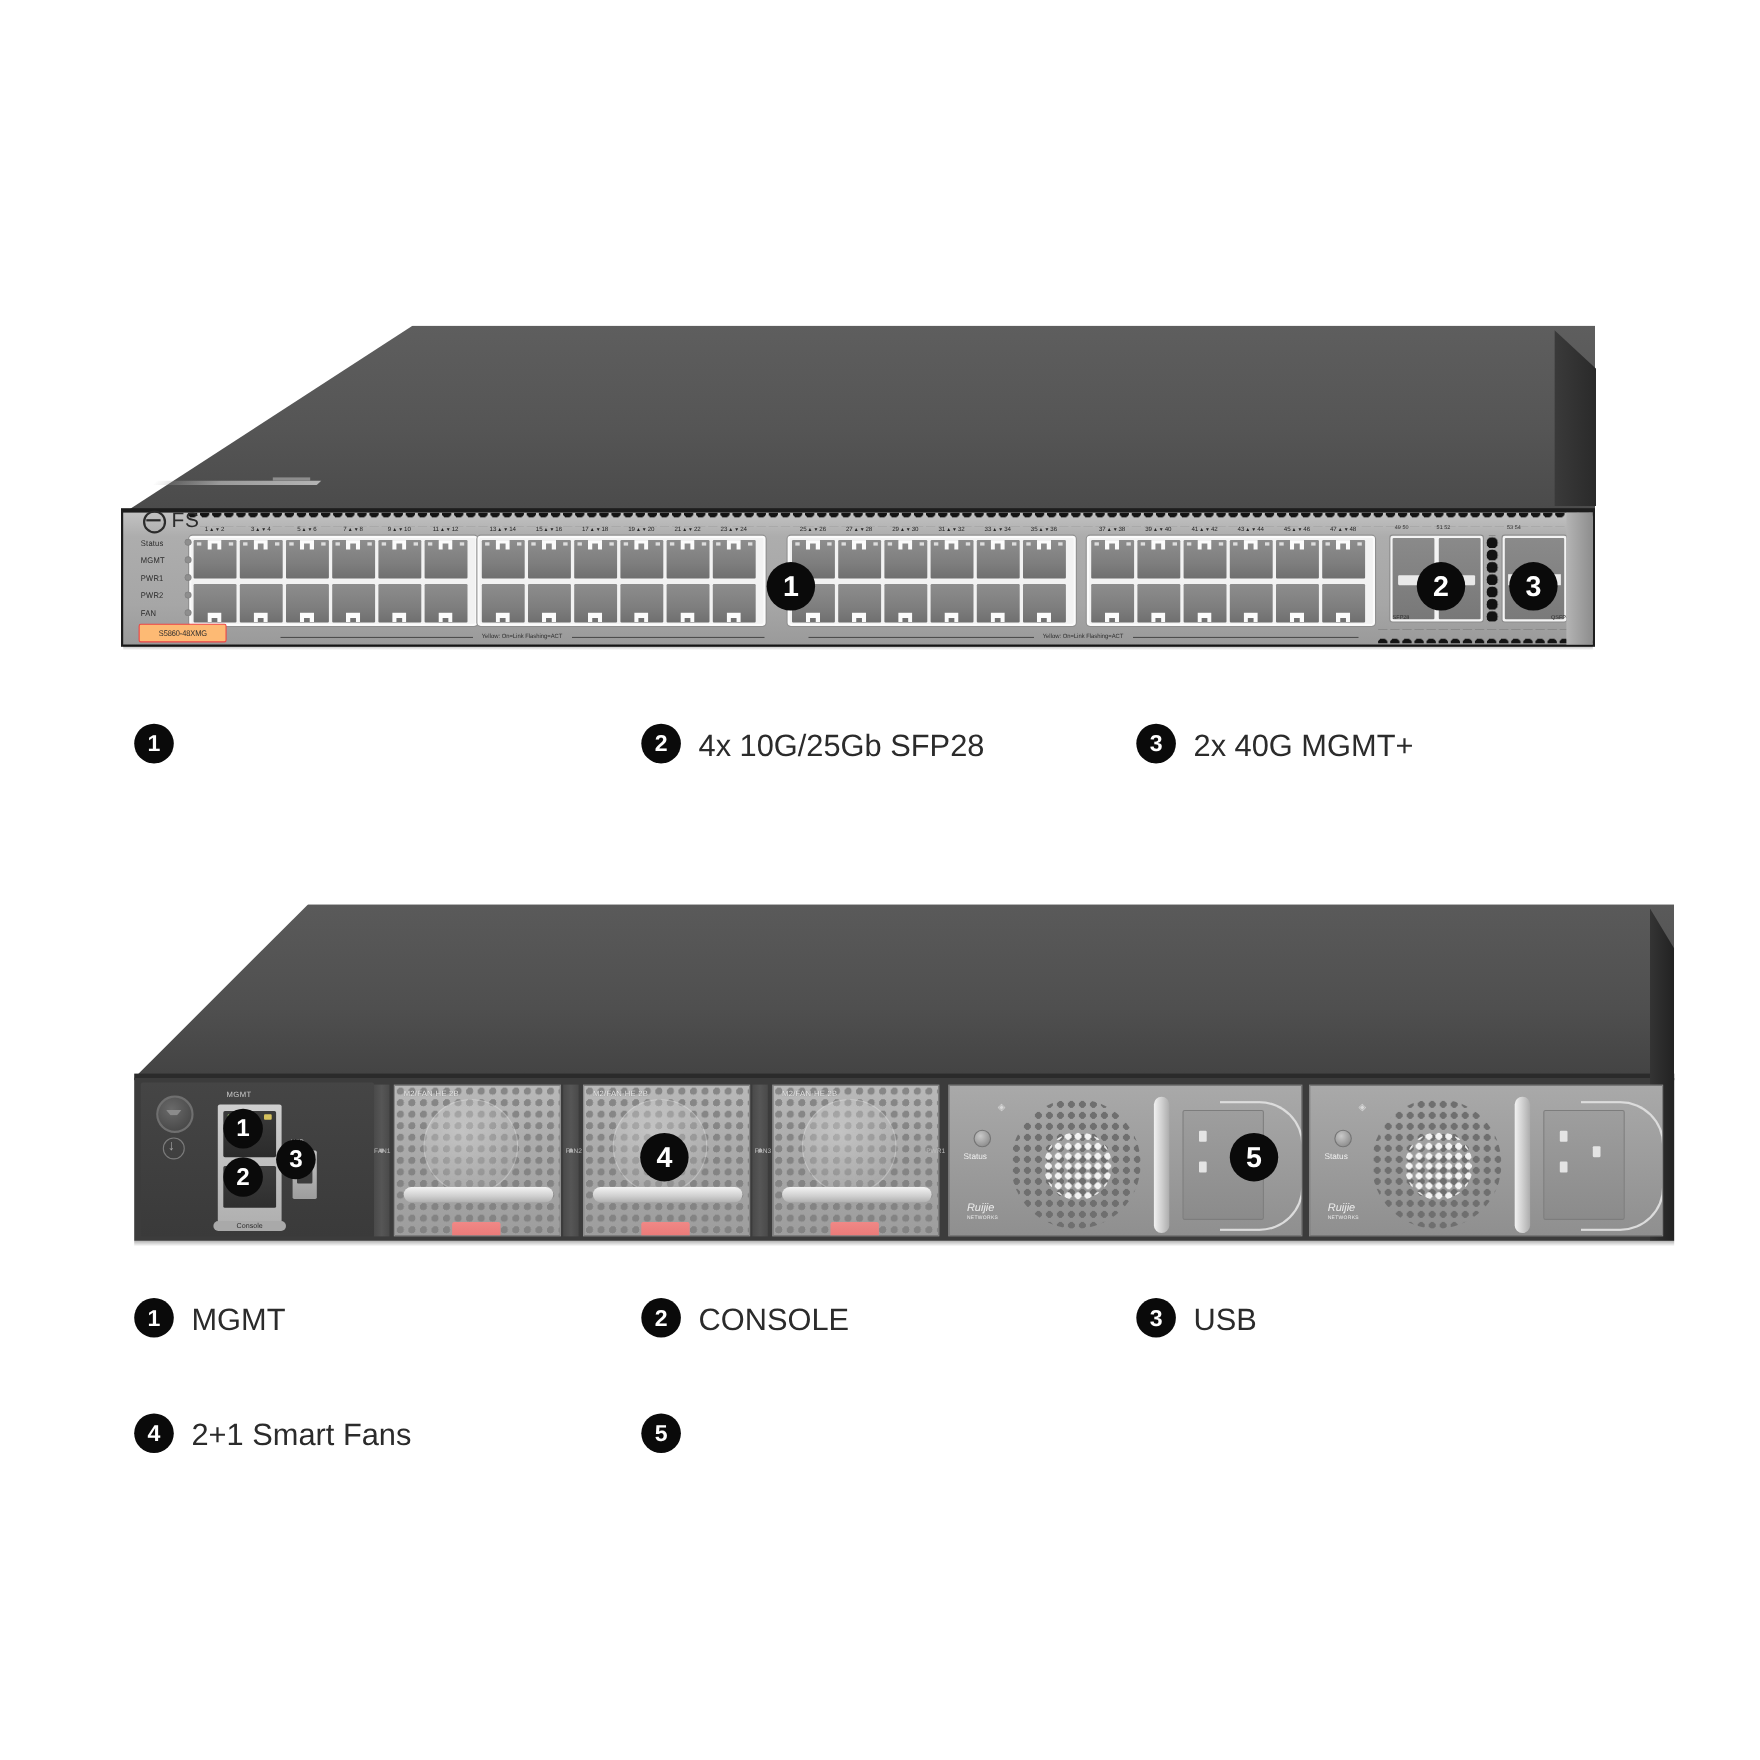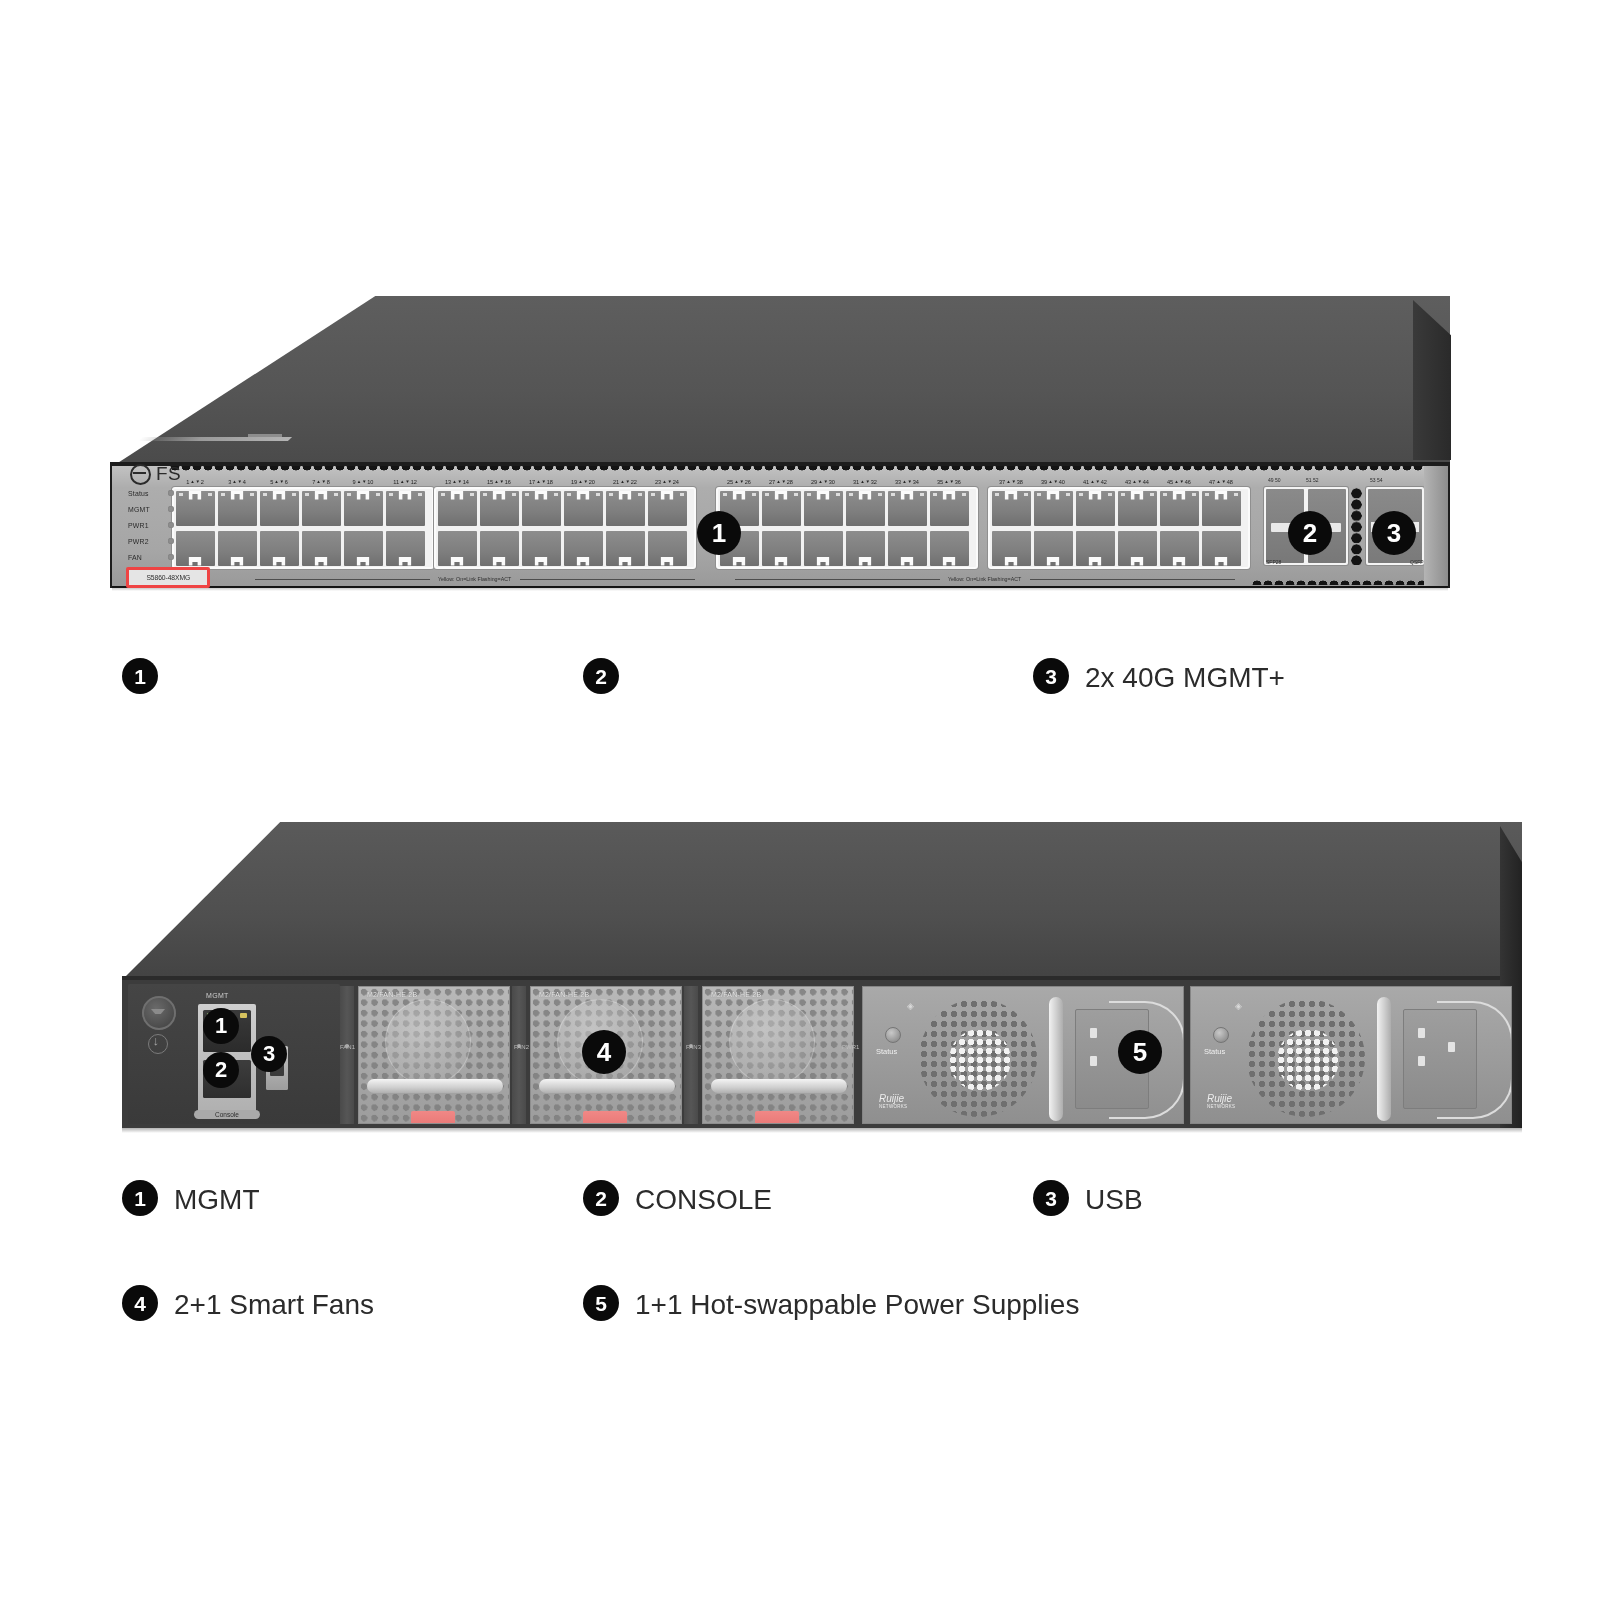--- a/index.html
+++ b/index.html
@@ -134,22 +134,22 @@
   .led-dot {
     width: 6px; height: 6px; border-radius: 50%;
     background: #8e8e8e; box-shadow: inset 0 0 1px #5c5c5c;
   }
 
   
   .model-tag {
     position: absolute;
     left: 126px; top: 567px;
     width: 78px; height: 15px;
-    background: #e5e5e5;
-    border: 3px solid #ef4444;
+    background: #fdba74;
+    border: 1px solid #ef4444;
     border-radius: 2px;
     display:flex; align-items:center; justify-content:center;
     z-index: 20;
   }
   .model-tag span {
     font-size: 7.5px; color: #2d2d2d; letter-spacing: -.1px;
     transform: scaleX(.9);
   }
 
   
@@ -975,20 +975,21 @@
     <div class="badge" style="left:1288px; top:511px;">2</div>
     <div class="badge" style="left:1372px; top:511px;">3</div>
   </div>
 
   <div class="legend-wrap" style="left:0; top:0;">
     <div class="legend-item" style="left:122px; top:656px; width:440px;">
       <div class="legend-num">1</div>
     </div>
     <div class="legend-item" style="left:583px; top:656px; width:420px;">
       <div class="legend-num">2</div>
+      <div class="legend-text">4x 10G/25Gb SFP28</div>
     </div>
     <div class="legend-item" style="left:1033px; top:656px; width:420px;">
       <div class="legend-num">3</div>
       <div class="legend-text">2x 40G MGMT+</div>
     </div>
   </div>
 
   <div id="rear-view">
 
     <div class="rlid"></div>
@@ -1118,17 +1119,16 @@
     <div class="legend-item" style="left:1033px; top:1178px; width:420px;">
       <div class="legend-num">3</div>
       <div class="legend-text">USB</div>
     </div>
     <div class="legend-item" style="left:122px; top:1283px; width:420px;">
       <div class="legend-num">4</div>
       <div class="legend-text">2+1 Smart Fans</div>
     </div>
     <div class="legend-item" style="left:583px; top:1283px; width:620px;">
       <div class="legend-num">5</div>
-      <div class="legend-text">1+1 Hot-swappable Power Supplies</div>
     </div>
   </div>
 
 </div>
 
 </body></html>

